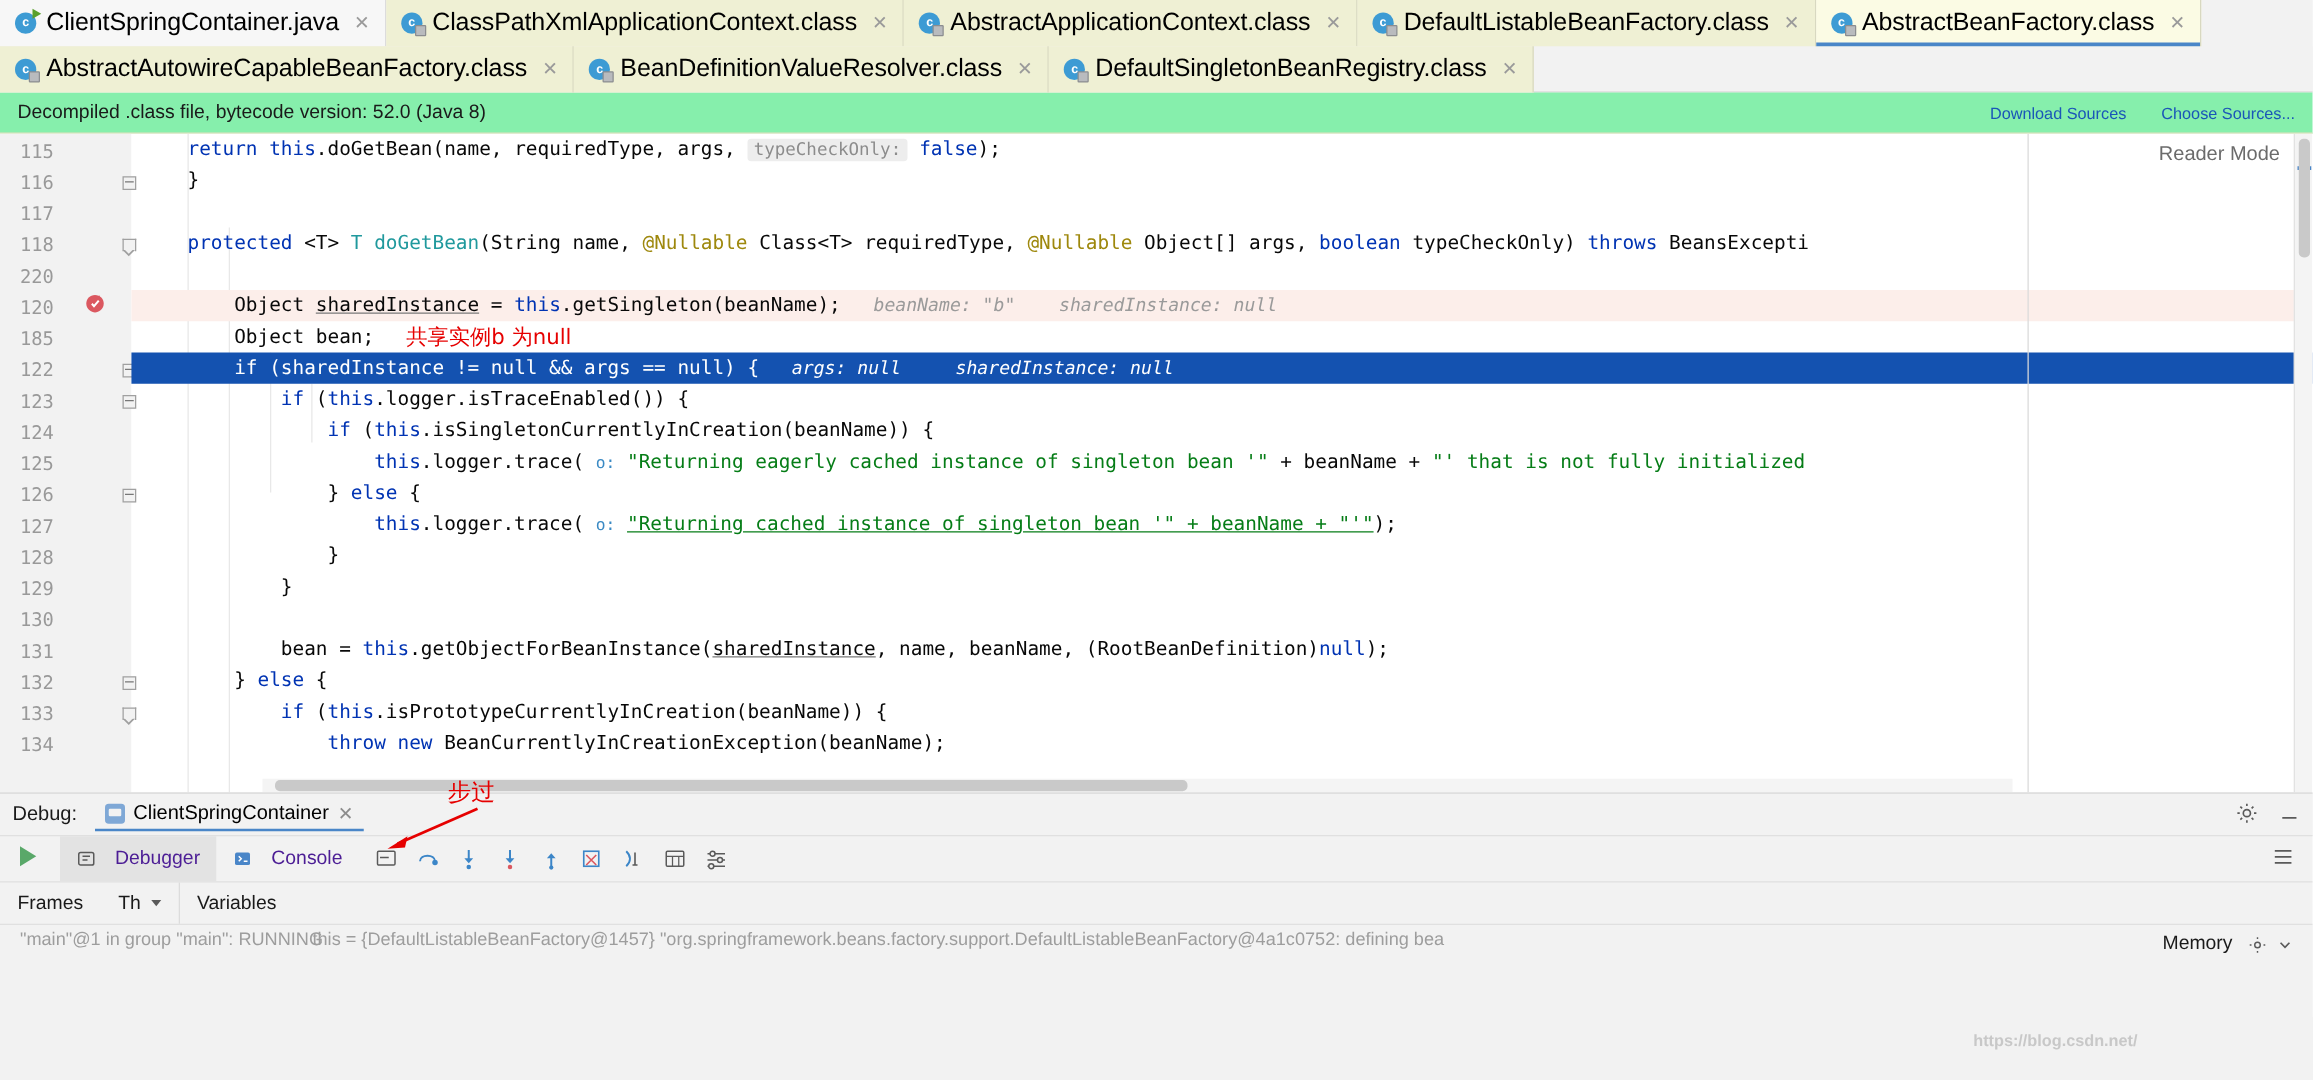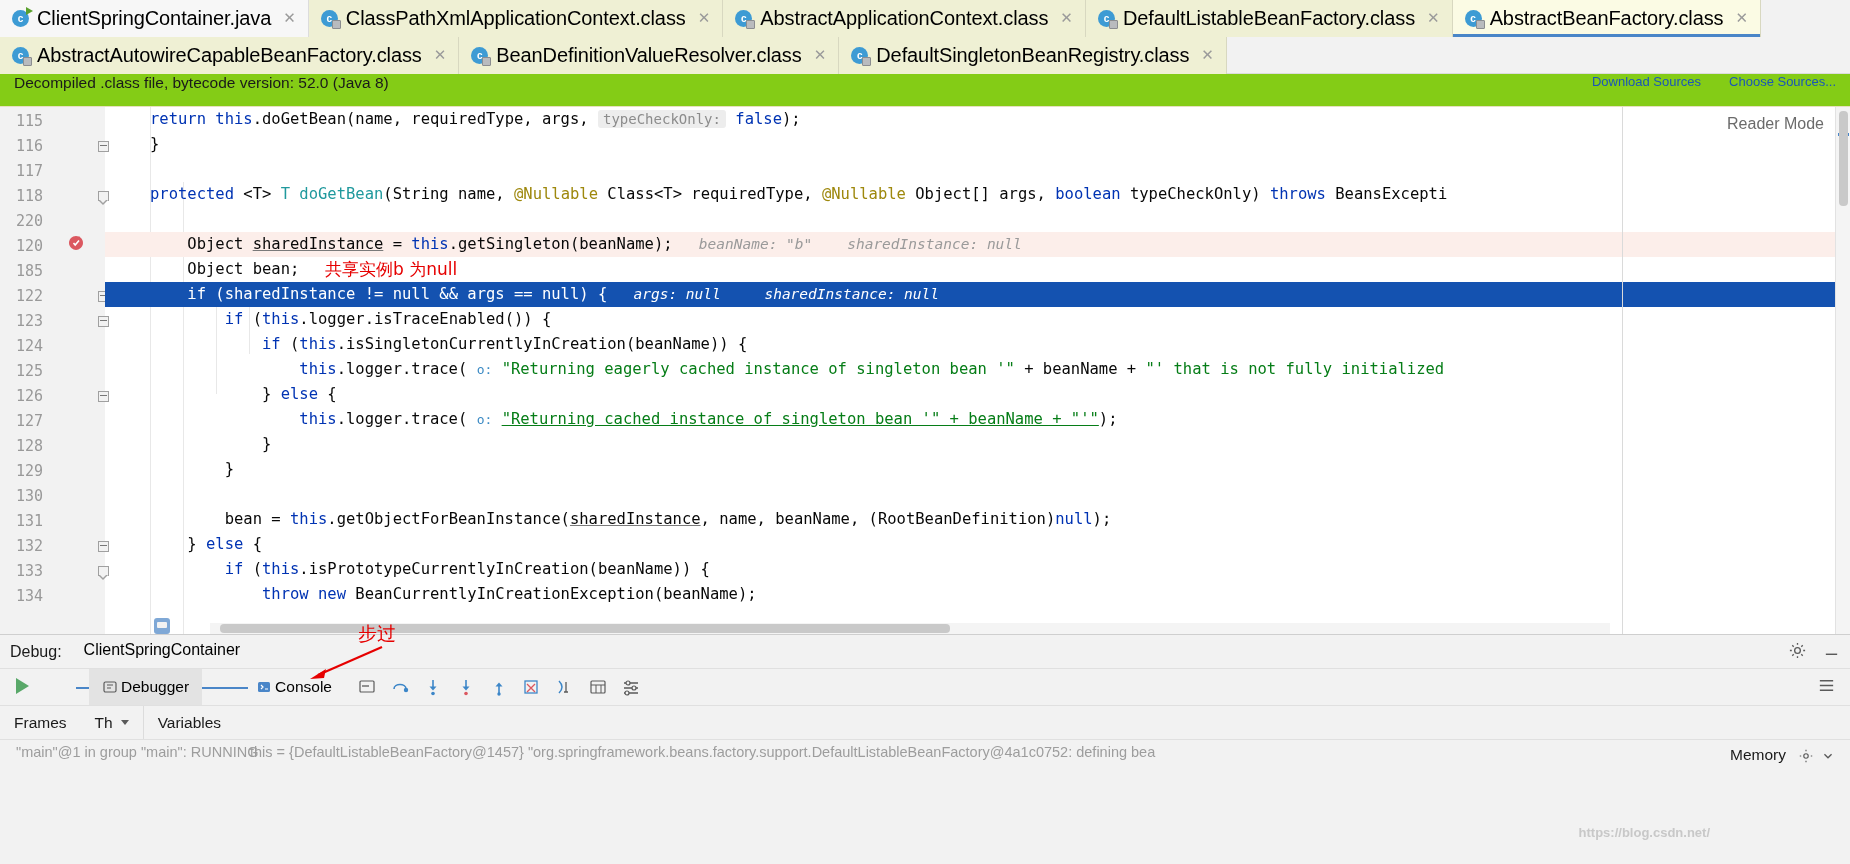--- a/index.html
+++ b/index.html
@@ -53,22 +53,22 @@
     position:absolute;right:-3px;bottom:-2px;width:7px;height:7px;
     background:#b9bbbe;border:1px solid #8b8d90;border-radius:1px;
   }
   .cicon .play{
     position:absolute;right:-4px;top:-3px;width:0;height:0;
     border-left:7px solid #5aa02c;border-top:4px solid transparent;border-bottom:4px solid transparent;
   }
 
   
   .notifbar{
-    height:32px;background:#84cc16;border-bottom:1px solid #e6e0bf;
-    display:flex;align-items:flex-start;padding:0 14px;font-size:15.5px;color:#1a1a1a;
+    height:32px;background:#86efac;border-bottom:1px solid #e6e0bf;
+    display:flex;align-items:center;padding:0 14px;font-size:15.5px;color:#1a1a1a;
   }
   .notifbar .spacer{flex:1;}
   .notifbar a{color:#1a56b8;text-decoration:none;margin-left:28px;font-size:13px;cursor:pointer;}
 
   
   .editor-wrap{position:relative;flex:1;overflow:hidden;background:#ffffff;display:flex;}
   .gutter{
     width:105px;flex:0 0 105px;background:#f2f2f2;
     position:relative;border-right:0px solid #e0e0e0;
   }
@@ -163,37 +163,36 @@
     display:flex;flex-direction:column;position:relative;
   }
   .dbg-header{
     height:33px;display:flex;align-items:center;padding:0 10px;border-bottom:1px solid #e0e0e0;
     background:#f2f2f2;
   }
   .dbg-title{font-size:16px;color:#1a1a1a;margin-right:14px;}
   .dbg-sess{
     display:flex;align-items:center;gap:7px;padding:3px 8px;border-bottom:2px solid #4a86c8;
     font-size:16px;
-    flex-direction:column;
   }
   .dbg-sess .sicon{
     width:16px;height:16px;border-radius:3px;background:#7fa8d6;position:relative;flex:0 0 auto;
   }
   .dbg-sess .sicon:after{content:"";position:absolute;left:3px;top:4px;width:10px;height:6px;background:#f2f2f2;border-radius:1px;}
   .dbg-sess .close{color:#8d8d8d;font-size:15px;}
   .dbg-head-right{margin-left:auto;display:flex;align-items:center;gap:16px;}
   .iconbtn{color:#5a5a5a;font-size:17px;cursor:pointer;line-height:1;}
 
   .dbg-tabs{
     height:36px;display:flex;align-items:stretch;border-bottom:1px solid #e0e0e0;
     padding-left:48px;position:relative;
   }
   .dbg-tab{
-    display:flex;align-items:center;gap:3px;padding:0 13px;font-size:15.5px;color:#000000;
-    position:relative;cursor:default;margin-left:41px;
+    display:flex;align-items:center;gap:15px;padding:0 13px;font-size:15.5px;color:#4c1d95;
+    position:relative;cursor:default;
   }
   .dbg-tab.active{background:#e3e3e3;}
   .dbg-tab .ti{width:16px;height:16px;flex:0 0 auto;}
   .dbg-toolbar{display:flex;align-items:center;gap:0px;padding-left:6px;}
   .tb{
     width:33px;height:30px;display:flex;align-items:center;justify-content:center;cursor:pointer;
   }
   .leftrail{
     position:absolute;left:0;top:0;width:46px;height:100%;display:flex;align-items:center;justify-content:center;
   }

